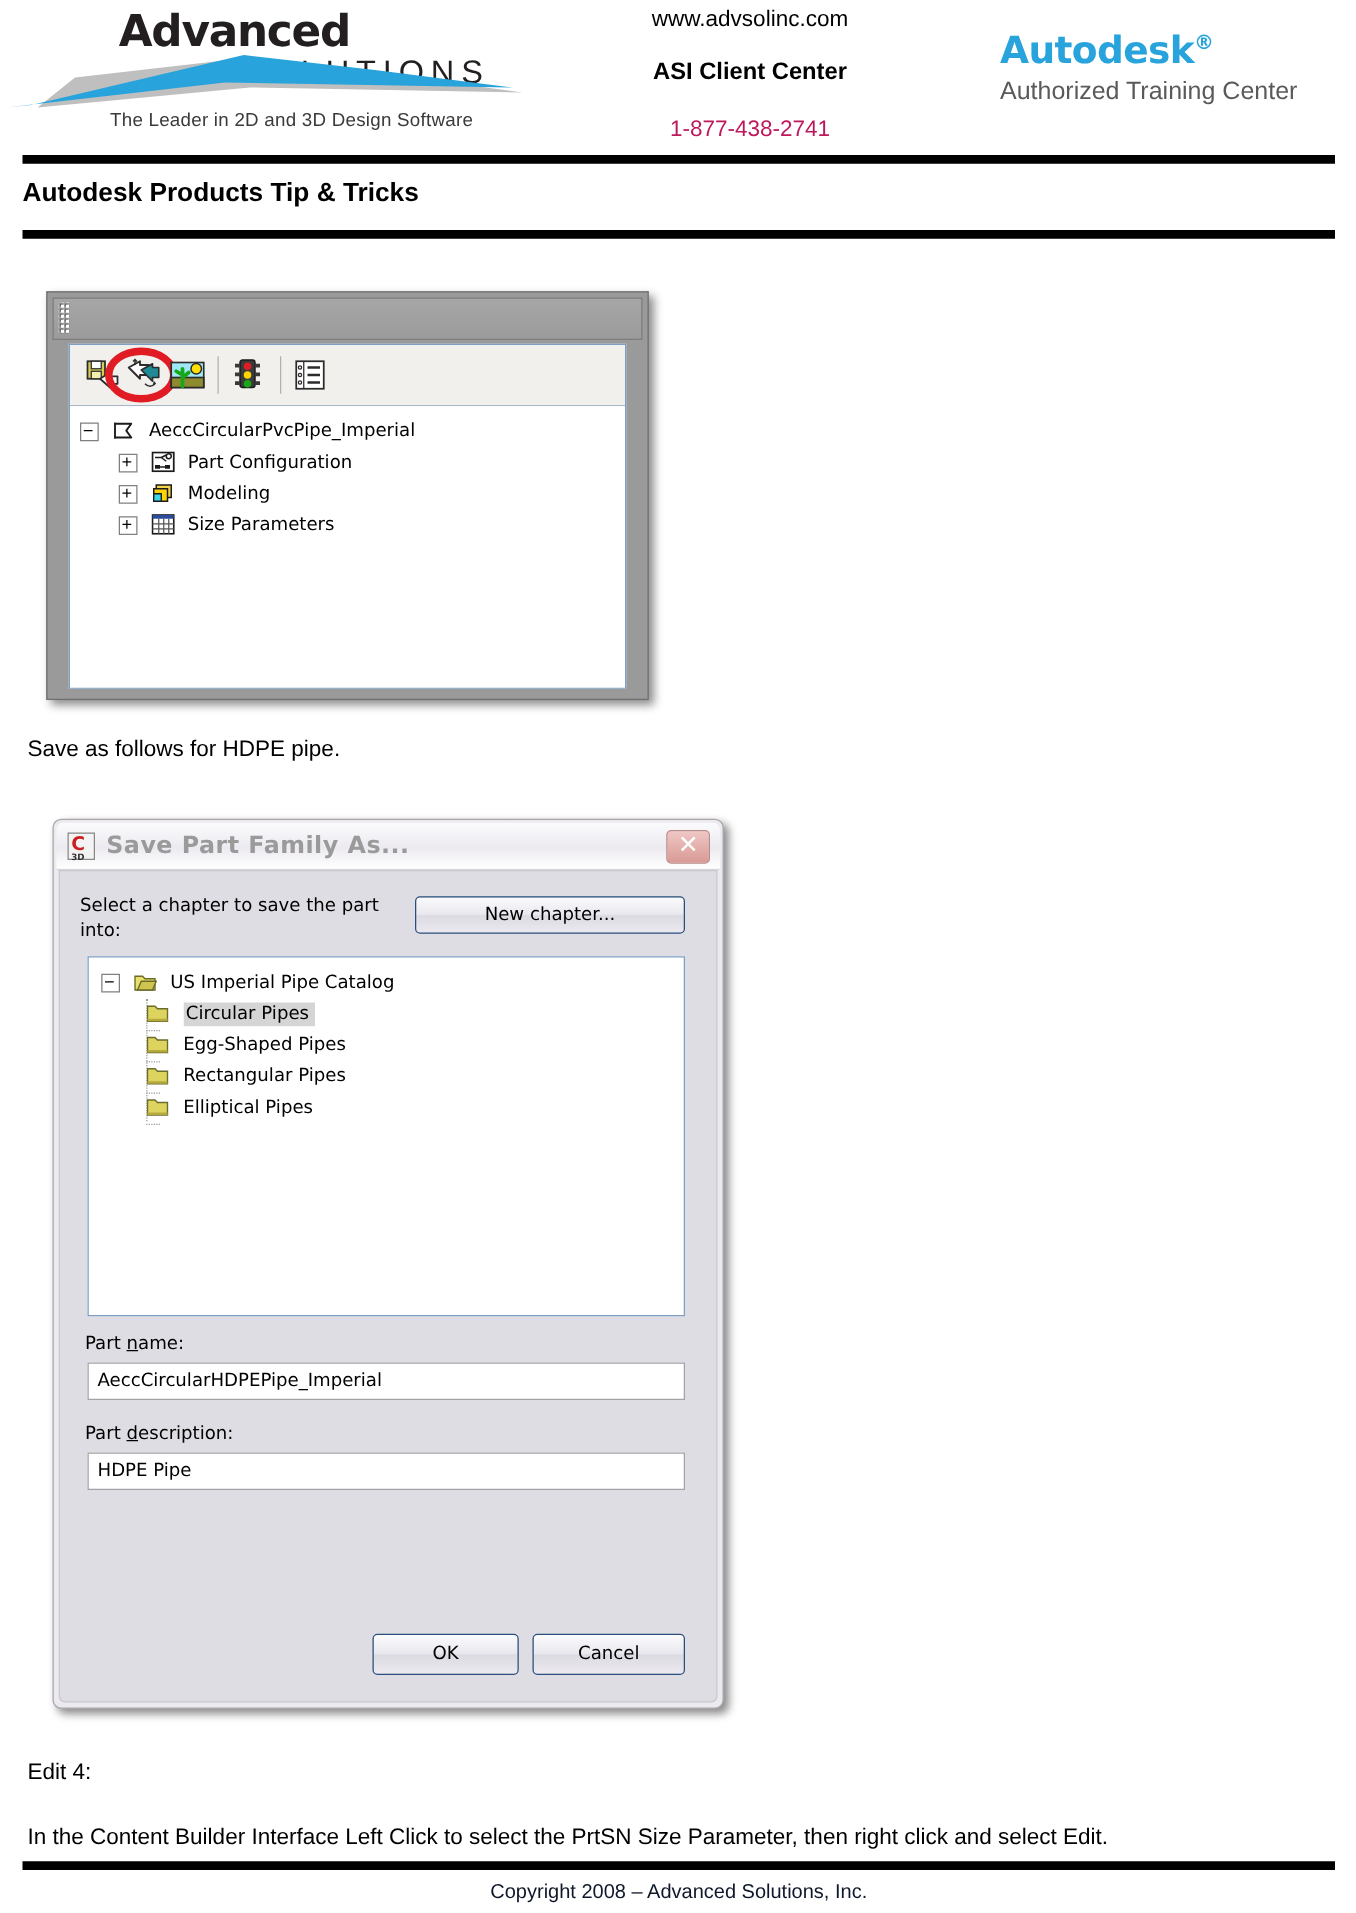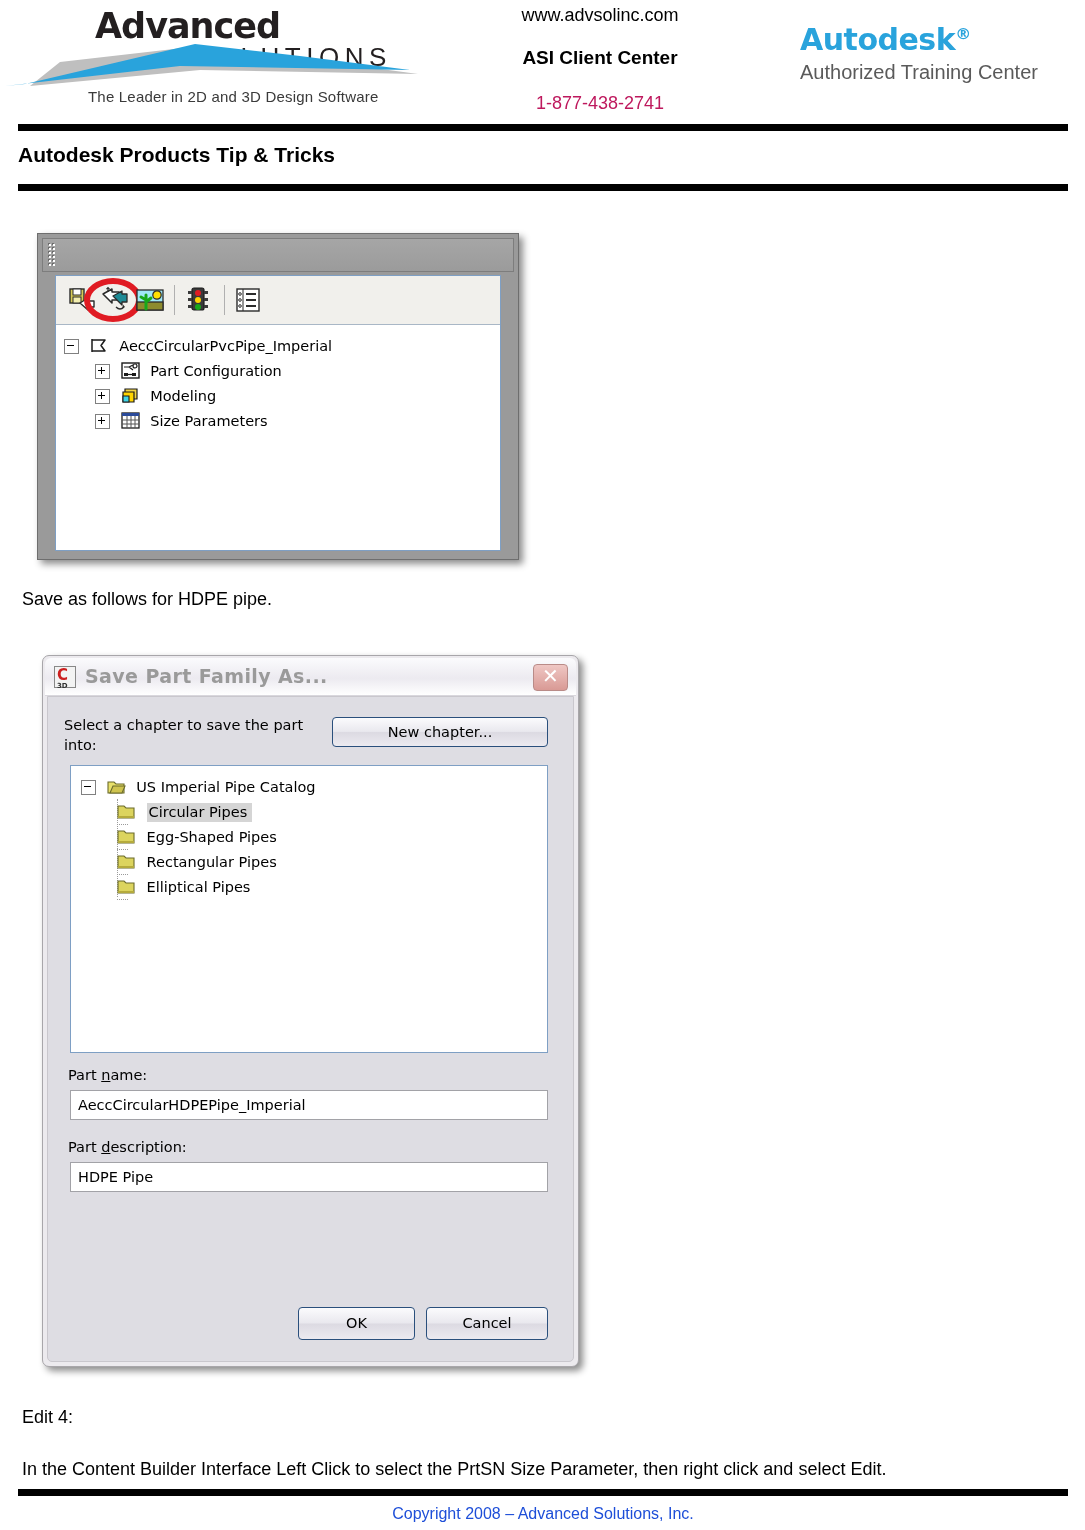--- a/index.html
+++ b/index.html
@@ -467,21 +467,21 @@
   #para-step4    { left: 22px; top: 1407px; }
   #para-step4-detail { left: 22px; top: 1459px; }
 
   .footer-copy {
     position: absolute;
     left: 18px;
     top: 1505px;
     width: 1050px;
     text-align: center;
     font-size: 16px;
-    color: #1d4ed8;
+    color: #0f172a;
     font-family: "Liberation Sans", sans-serif;
   }
 </style>
 </head>
 <body>
 
 <div class="header">
 
   <div class="logo-asi">
     <div class="word-advanced">Advanced</div>

